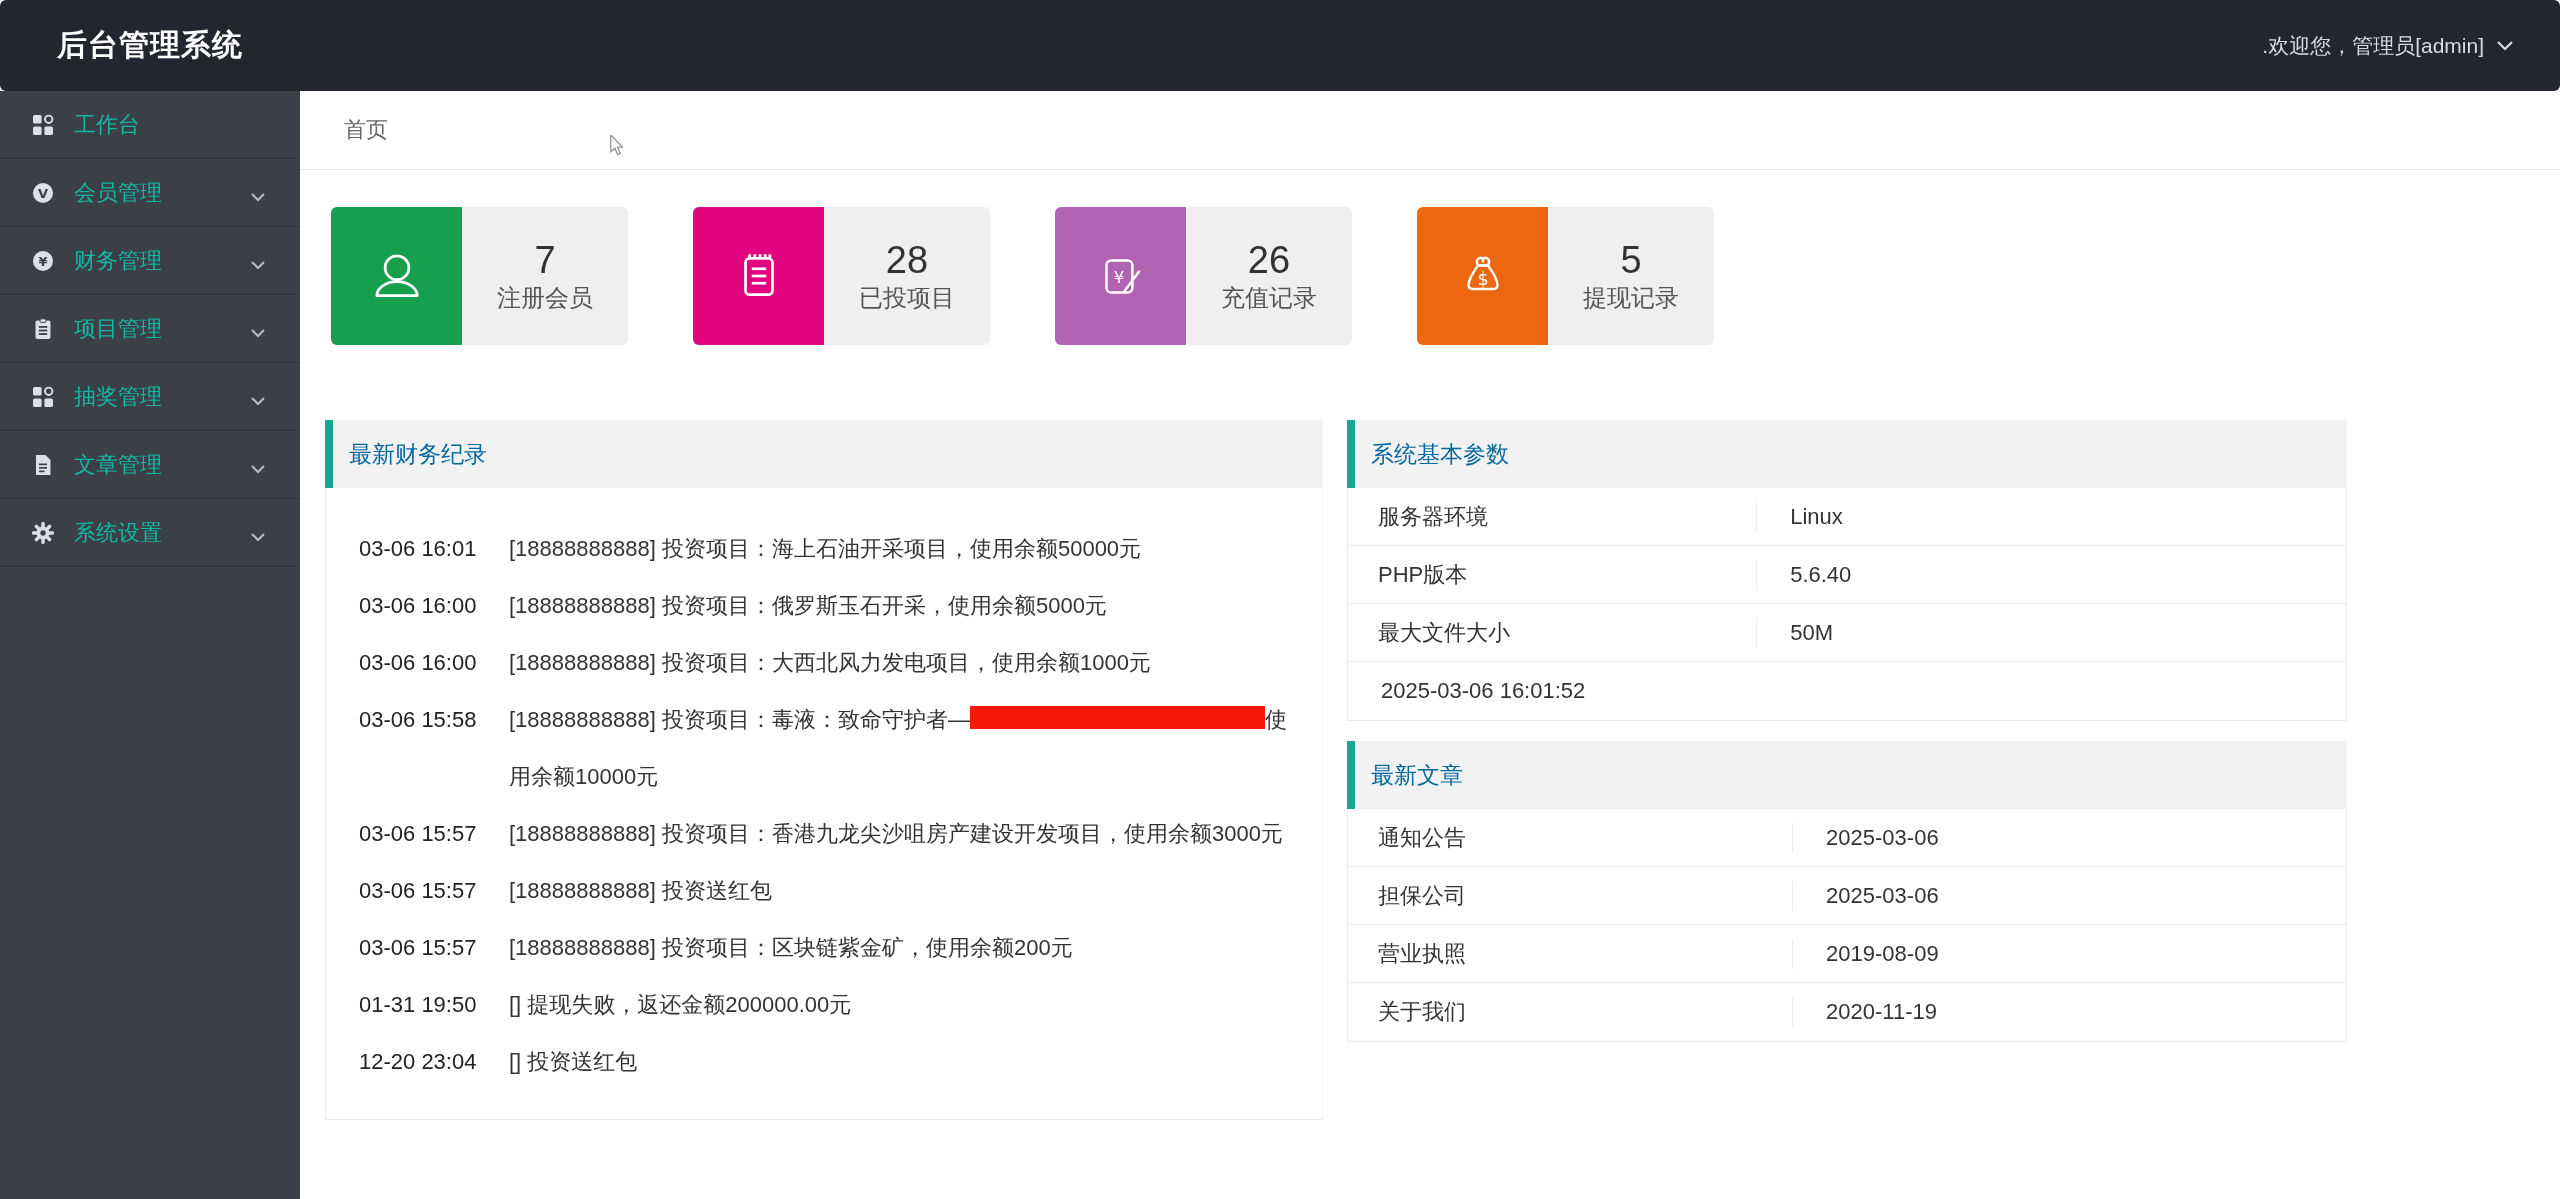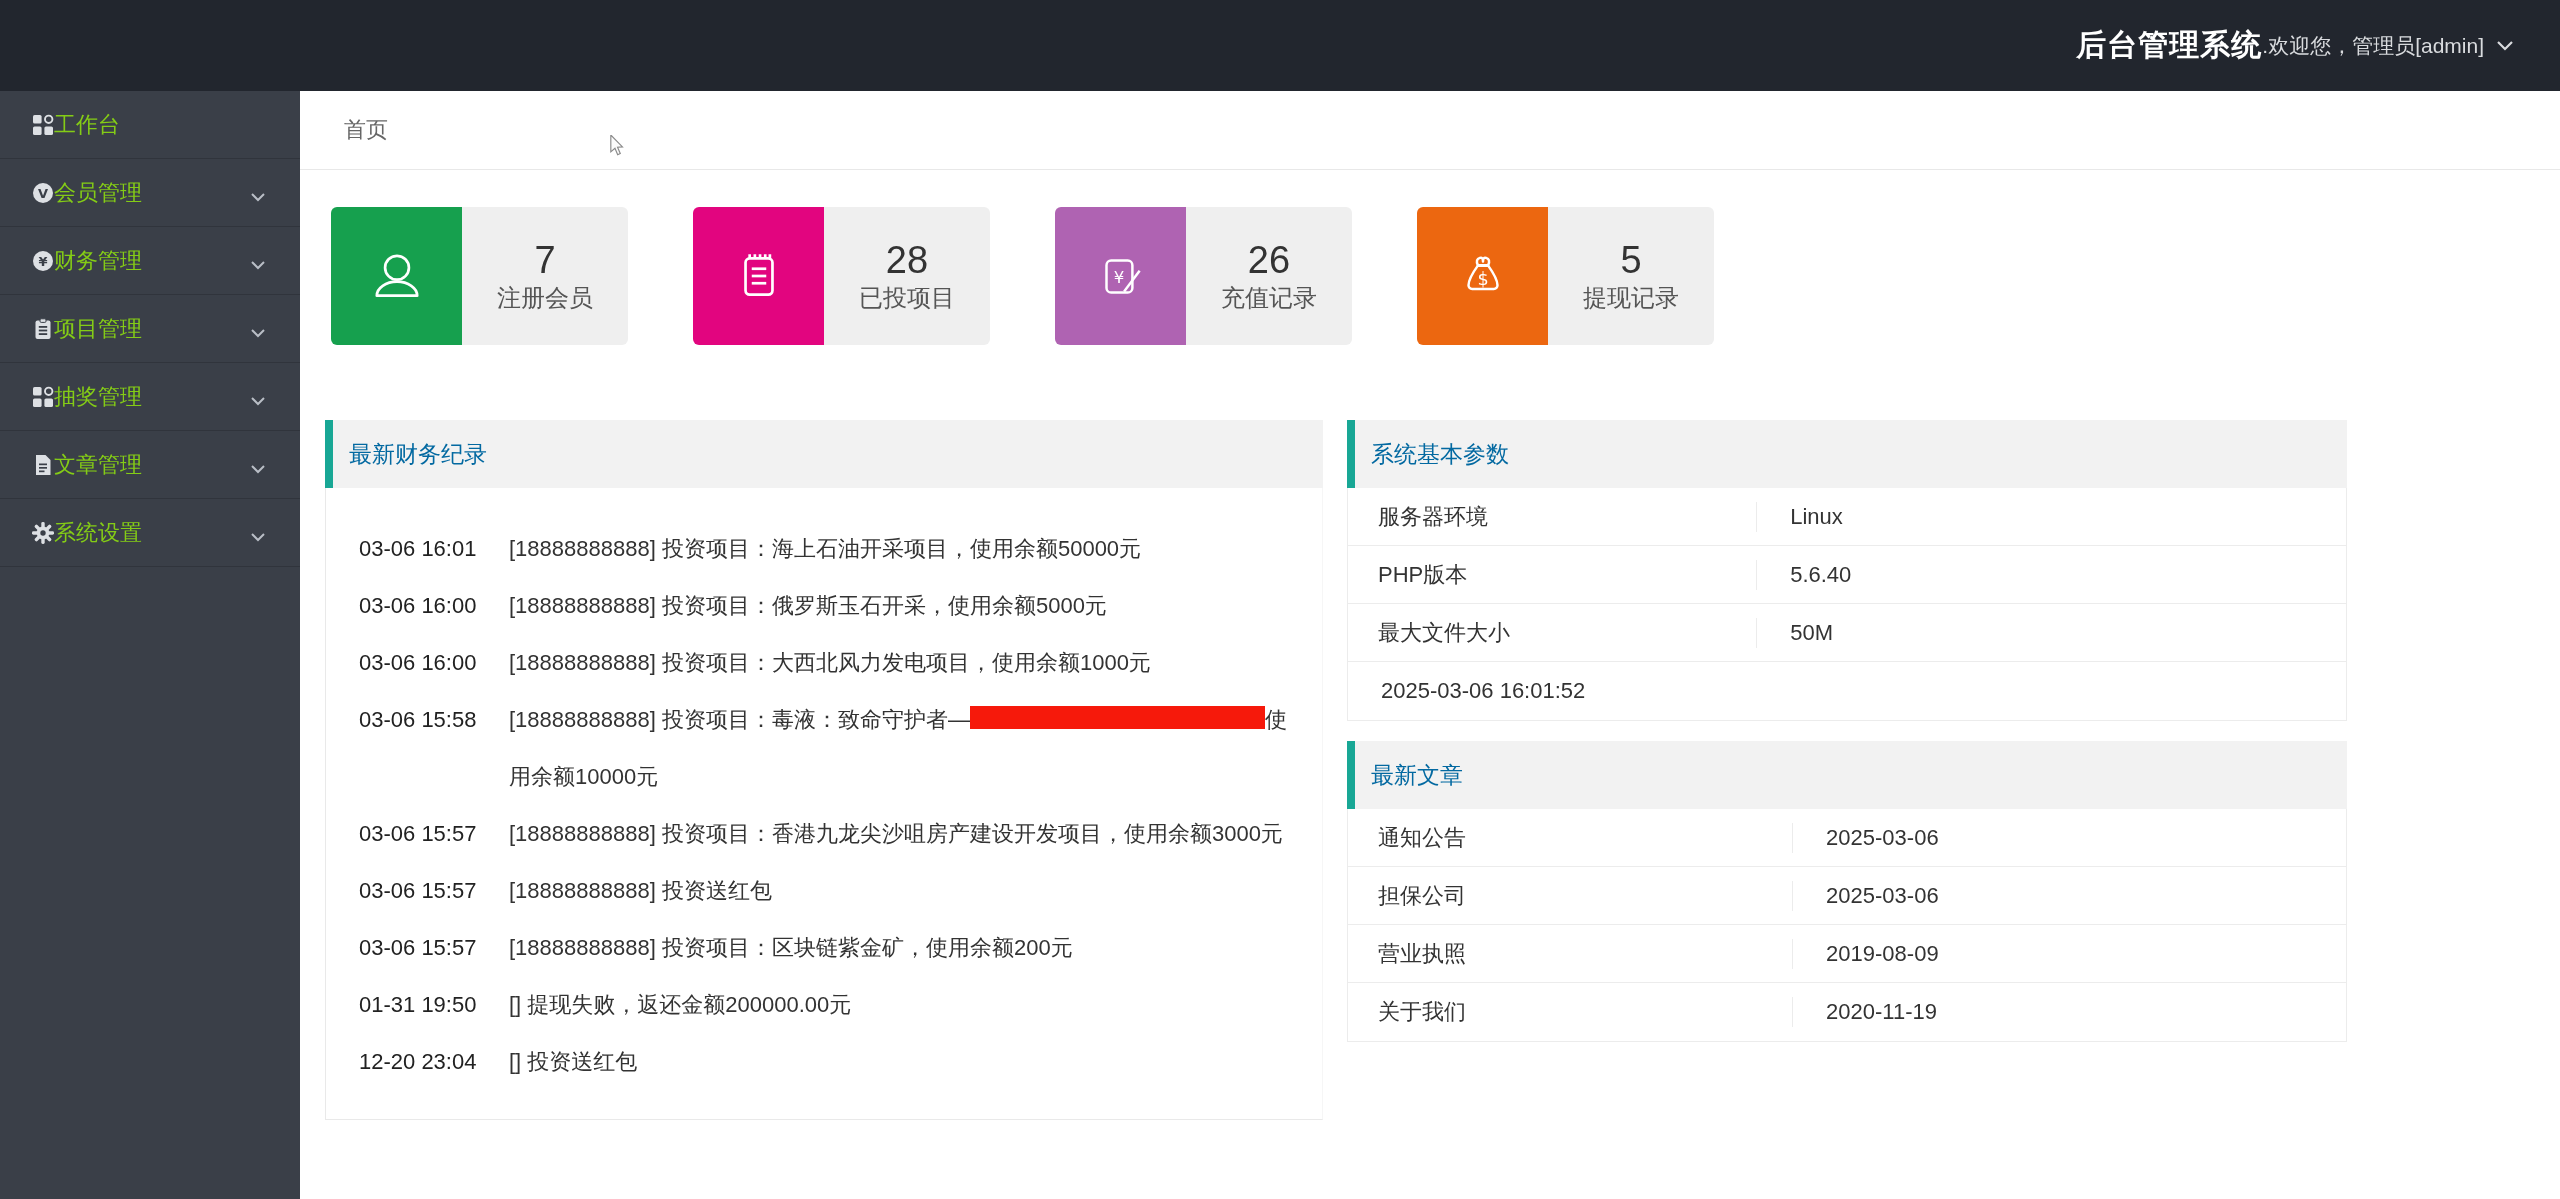--- a/index.html
+++ b/index.html
@@ -1,30 +1,30 @@
 <!DOCTYPE html>
 <html><head>
 <meta charset="utf-8">
 <style>
   * { margin:0; padding:0; box-sizing:border-box; }
   html,body { width:2560px; height:1199px; overflow:hidden; background:#fff;
     font-family:"Liberation Sans","DejaVu Sans",sans-serif; }
 
   
   .topbar { position:absolute; left:0; top:0; width:2560px; height:91px;
-    background:#22262e; display:flex; align-items:center; justify-content:flex-end; z-index:5; }
+    background:#22262e; display:flex; align-items:center; justify-content:space-between; z-index:5;border-radius:6px; }
   .logo { color:#ffffff; font-size:30px; font-weight:bold; padding-left:57px; letter-spacing:1px; }
   .welcome { color:#d9dbde; font-size:21px; padding-right:46px; display:flex; align-items:center; gap:12px; cursor:pointer; }
 
   
   .sidebar { position:absolute; left:0; top:91px; width:300px; height:1108px; background:#3a3f48; }
   .side-item { position:relative; height:68px; display:flex; align-items:center; padding-left:32px;
     border-bottom:1px solid rgba(0,0,0,0.16); cursor:pointer; }
   .side-item .icn { width:22px; height:22px; flex:none; display:flex; align-items:center; justify-content:center; }
-  .side-item .lbl { color:#84cc16; font-size:22px; margin-left:0;text-align:center; }
+  .side-item .lbl { color:#14b8a6; font-size:22px; margin-left:20px;text-align:center; }
   .side-item .chev { position:absolute; right:34px; top:29px; }
 
   
   .main { position:absolute; left:300px; top:91px; width:2260px; height:1108px; background:#fff; }
   .tabbar { position:relative; height:79px; border-bottom:1px solid #e8e8e8; display:flex; align-items:center; }
   .tab-home { font-size:22px; color:#666; padding-left:44px; cursor:pointer; }
   .cursor-svg { position:absolute; left:306px; top:44px; }
 
   
   .cards { display:flex; margin:37px 0 0 31px; }

